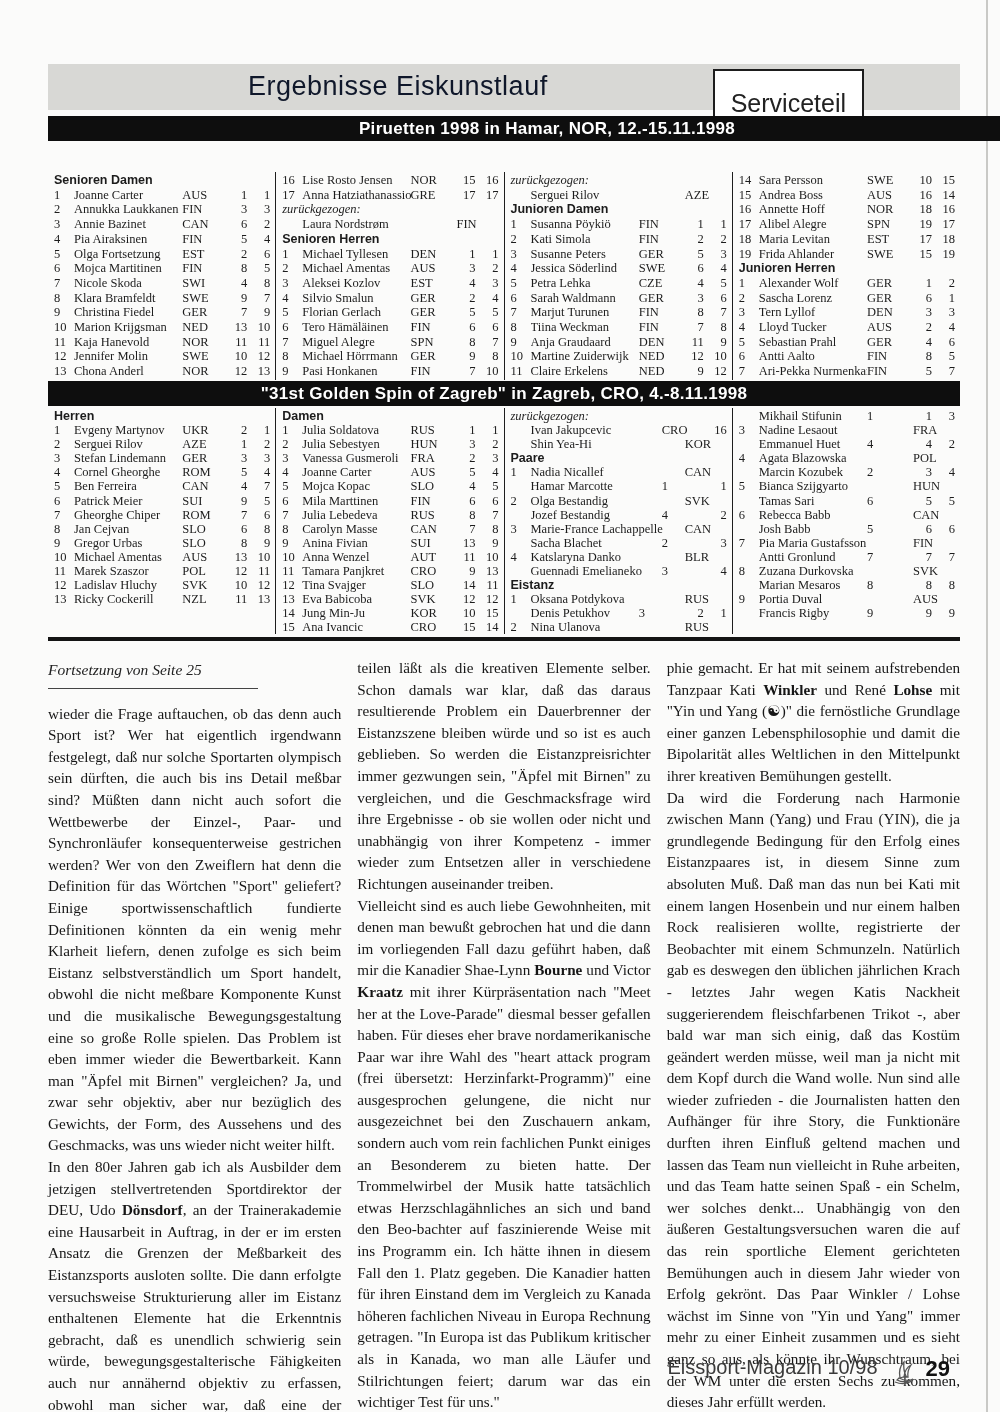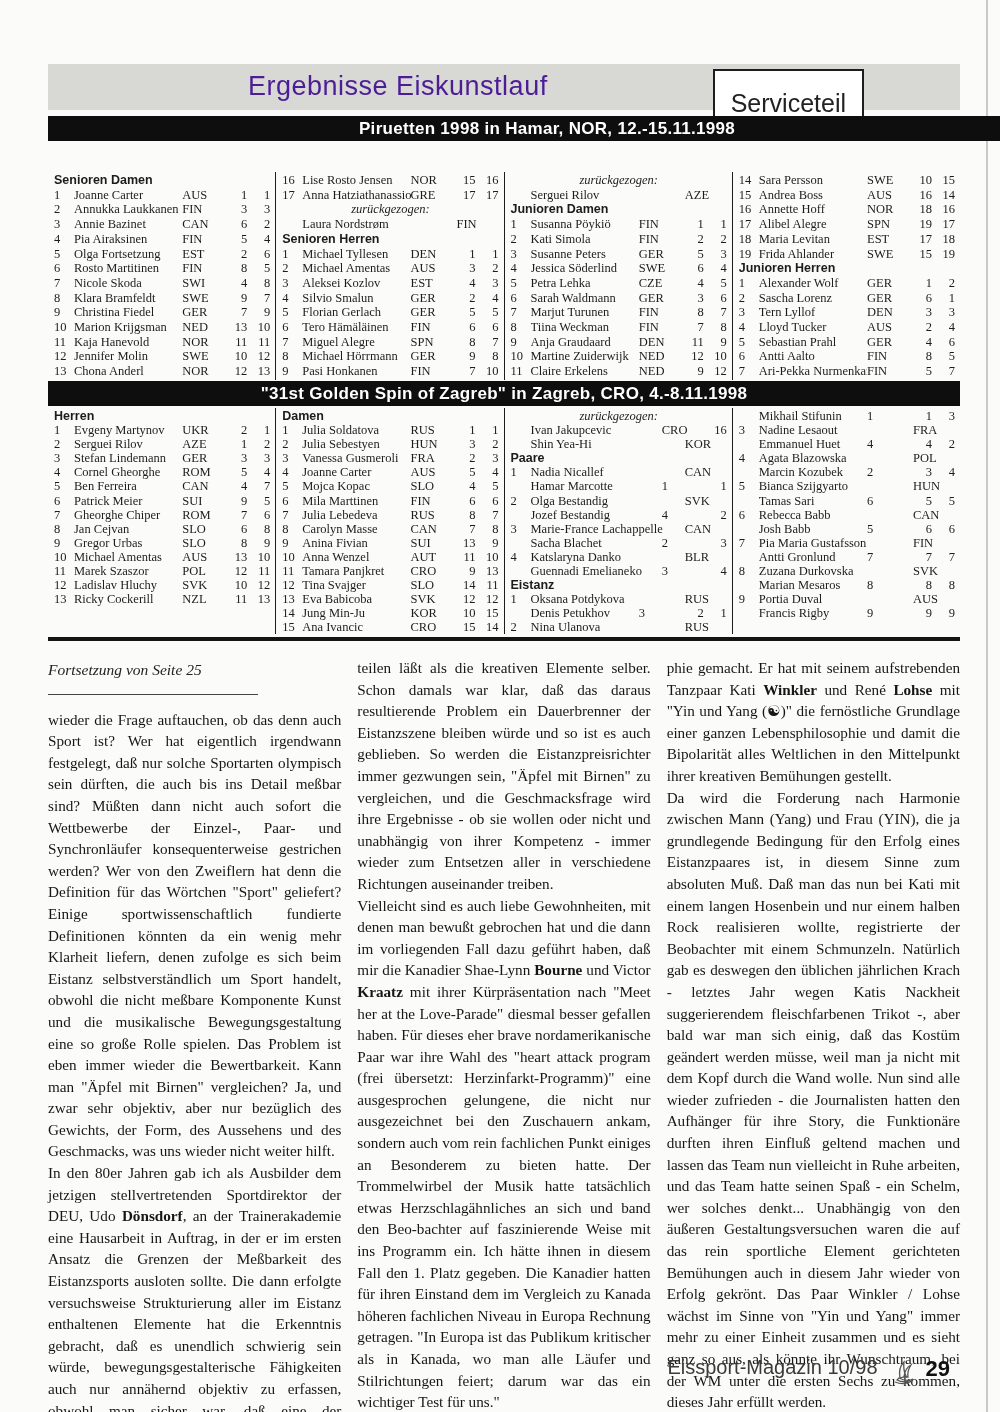--- a/index.html
+++ b/index.html
@@ -4,55 +4,55 @@
 <style>
   html,body{margin:0;padding:0;}
   body{width:1000px;height:1412px;position:relative;background:#f4f4f2;
        font-family:"Liberation Serif",serif;color:#1c1c1c;}
   .page{position:absolute;left:0;top:0;width:1000px;height:1412px;background:#fbfbfa;overflow:hidden;}
   .scanline{position:absolute;top:0;right:12px;width:2px;height:100%;background:#c9c9c6;}
 
   
   .hdr{position:absolute;left:48px;top:64px;width:912px;height:46px;background:#d8d8d5;}
   .hdr-title{position:absolute;left:200px;top:7px;font-family:"Liberation Sans",sans-serif;
-             font-size:27px;color:#4c1d95;letter-spacing:.5px;}
+             font-size:27px;color:#0f172a;letter-spacing:.5px;}
   .svc{position:absolute;right:96px;top:5px;background:#fff;border:2px solid #1d1d1d;
        padding:18px 16px 3px 16px;font-family:"Liberation Sans",sans-serif;font-size:25px;color:#222;}
 
   
   .bar{position:absolute;left:48px;width:912px;height:25px;background:#0e0e0e;color:#fff;
        text-align:center;font-family:"Liberation Sans",sans-serif;font-weight:bold;
        font-size:17px;line-height:25px;letter-spacing:.3px;}
   .bar1{top:116px;padding-left:43px;}
   .bar2{top:381px;}
 
   
   .rgrid{position:absolute;left:48px;width:912px;display:flex;}
   .rgrid1{top:143px;height:237px;}
   .rgrid2{top:408px;height:226px;}
   .rcol{flex:1;padding:1px 5px 0 6px;overflow:hidden;}
   .rcol + .rcol{border-left:1.5px solid #1d1d1d;}
   .rgrid1 .rcol{font-size:12.5px;line-height:14.7px;margin-top:29px;}
   .rgrid2 .rcol{font-size:12.5px;line-height:14.1px;}
   .rhead{font-family:"Liberation Sans",sans-serif;font-weight:bold;}
-  .rital{font-style:italic;text-align:center;}
+  .rital{font-style:italic;}
   .rrow{display:flex;white-space:nowrap;}
   .rnum{width:20px;flex:none;}
   .rname{flex:1;overflow:hidden;}
   .rnat{width:42px;flex:none;}
   .rsc{width:23px;flex:none;text-align:right;}
 
   .rule{position:absolute;left:48px;top:637px;width:912px;height:4px;background:#141414;}
 
   
   .article{position:absolute;left:48px;top:657px;width:912px;display:flex;gap:16px;}
   .acol{flex:1;text-align:justify;font-size:15.2px;line-height:21.6px;color:#161616;}
   .apara{margin:0;}
   .fortsetzung{font-style:italic;font-size:15.5px;color:#222;width:210px;
-               padding-bottom:13px;border-bottom:1.5px solid #444;margin:2px 0 14px 0;text-align:left;}
+               padding-bottom:7px;border-bottom:1.5px solid #444;margin:2px 0 14px 0;text-align:left;}
 
   
   .footer{position:absolute;right:50px;top:1356px;display:flex;gap:9px;
           font-family:"Liberation Sans",sans-serif;}
   .fmag{font-size:20px;color:#3a3a3a;}
   .fpage{font-size:22px;font-weight:bold;color:#111;}
   .flogo{width:30px;height:30px;}
 </style>
 </head>
 <body>
@@ -100,21 +100,21 @@
         </div>
         <div class="rrow">
           <span class="rnum">5</span>
           <span class="rname">Olga Fortsetzung</span>
           <span class="rnat">EST</span>
           <span class="rsc">2</span>
           <span class="rsc">6</span>
         </div>
         <div class="rrow">
           <span class="rnum">6</span>
-          <span class="rname">Rosto Martitinen</span>
+          <span class="rname">Mojca Martitinen</span>
           <span class="rnat">FIN</span>
           <span class="rsc">8</span>
           <span class="rsc">5</span>
         </div>
         <div class="rrow">
           <span class="rnum">7</span>
           <span class="rname">Nicole Skoda</span>
           <span class="rnat">SWI</span>
           <span class="rsc">4</span>
           <span class="rsc">8</span>

